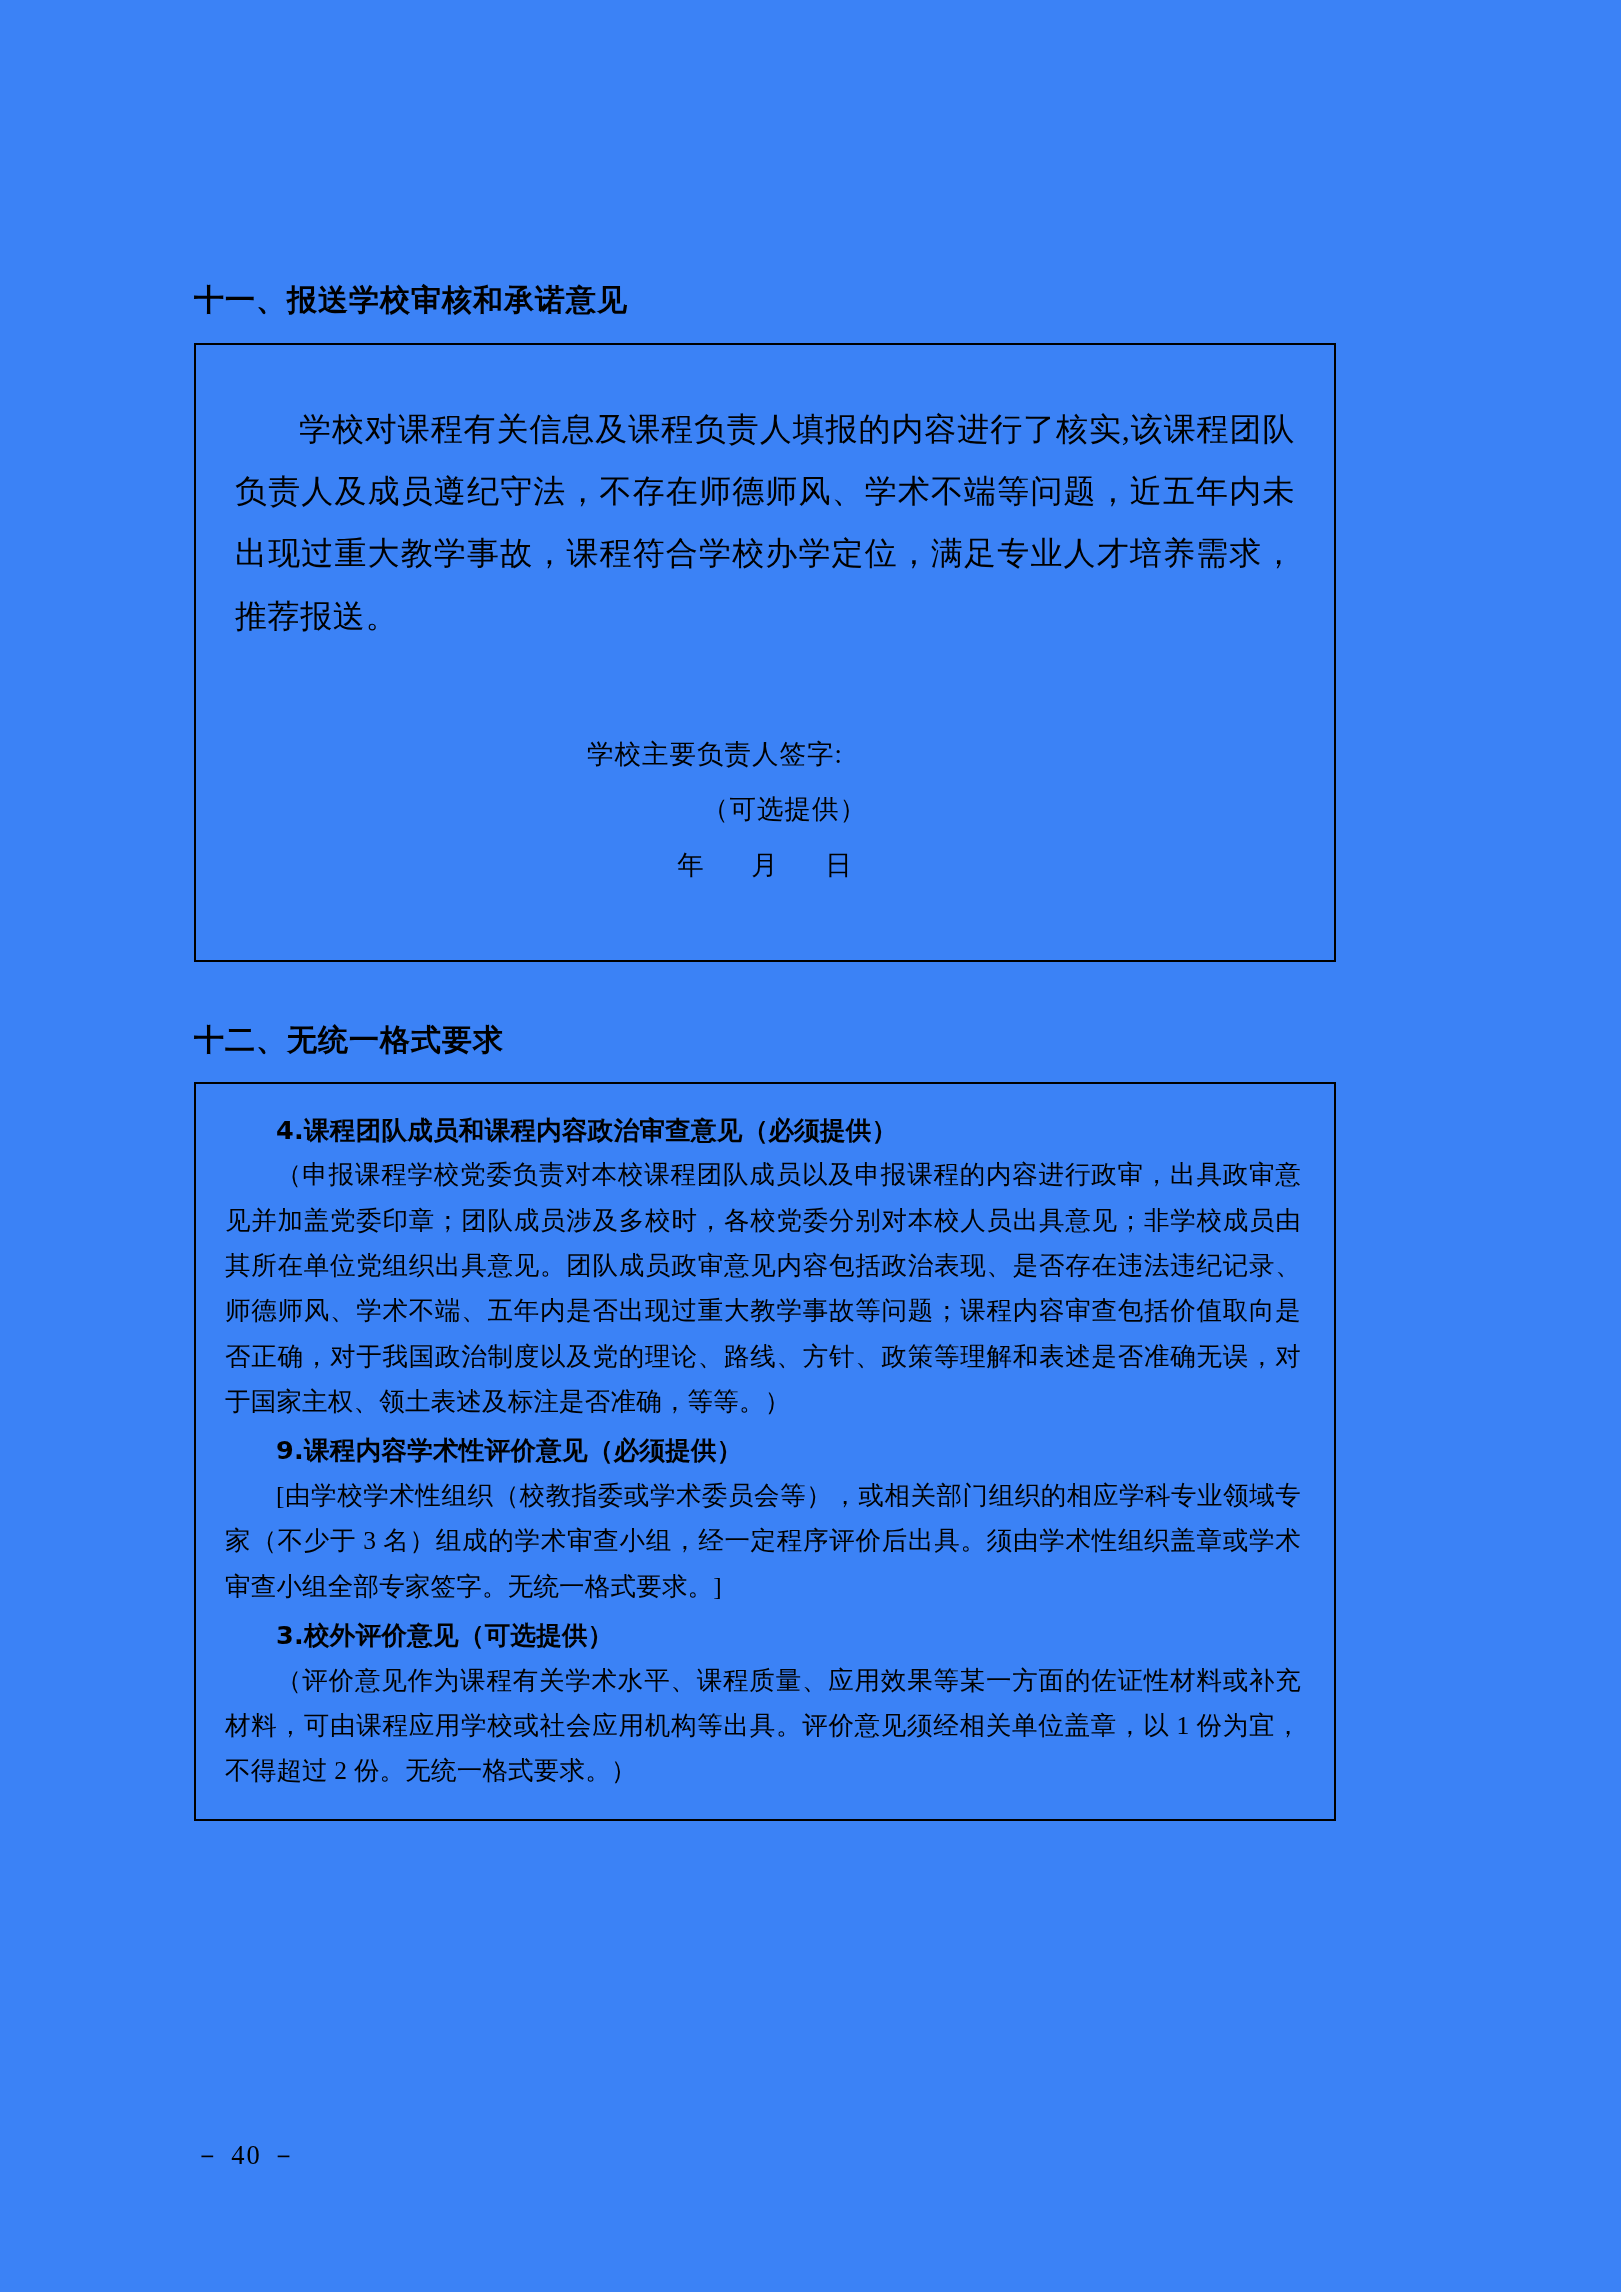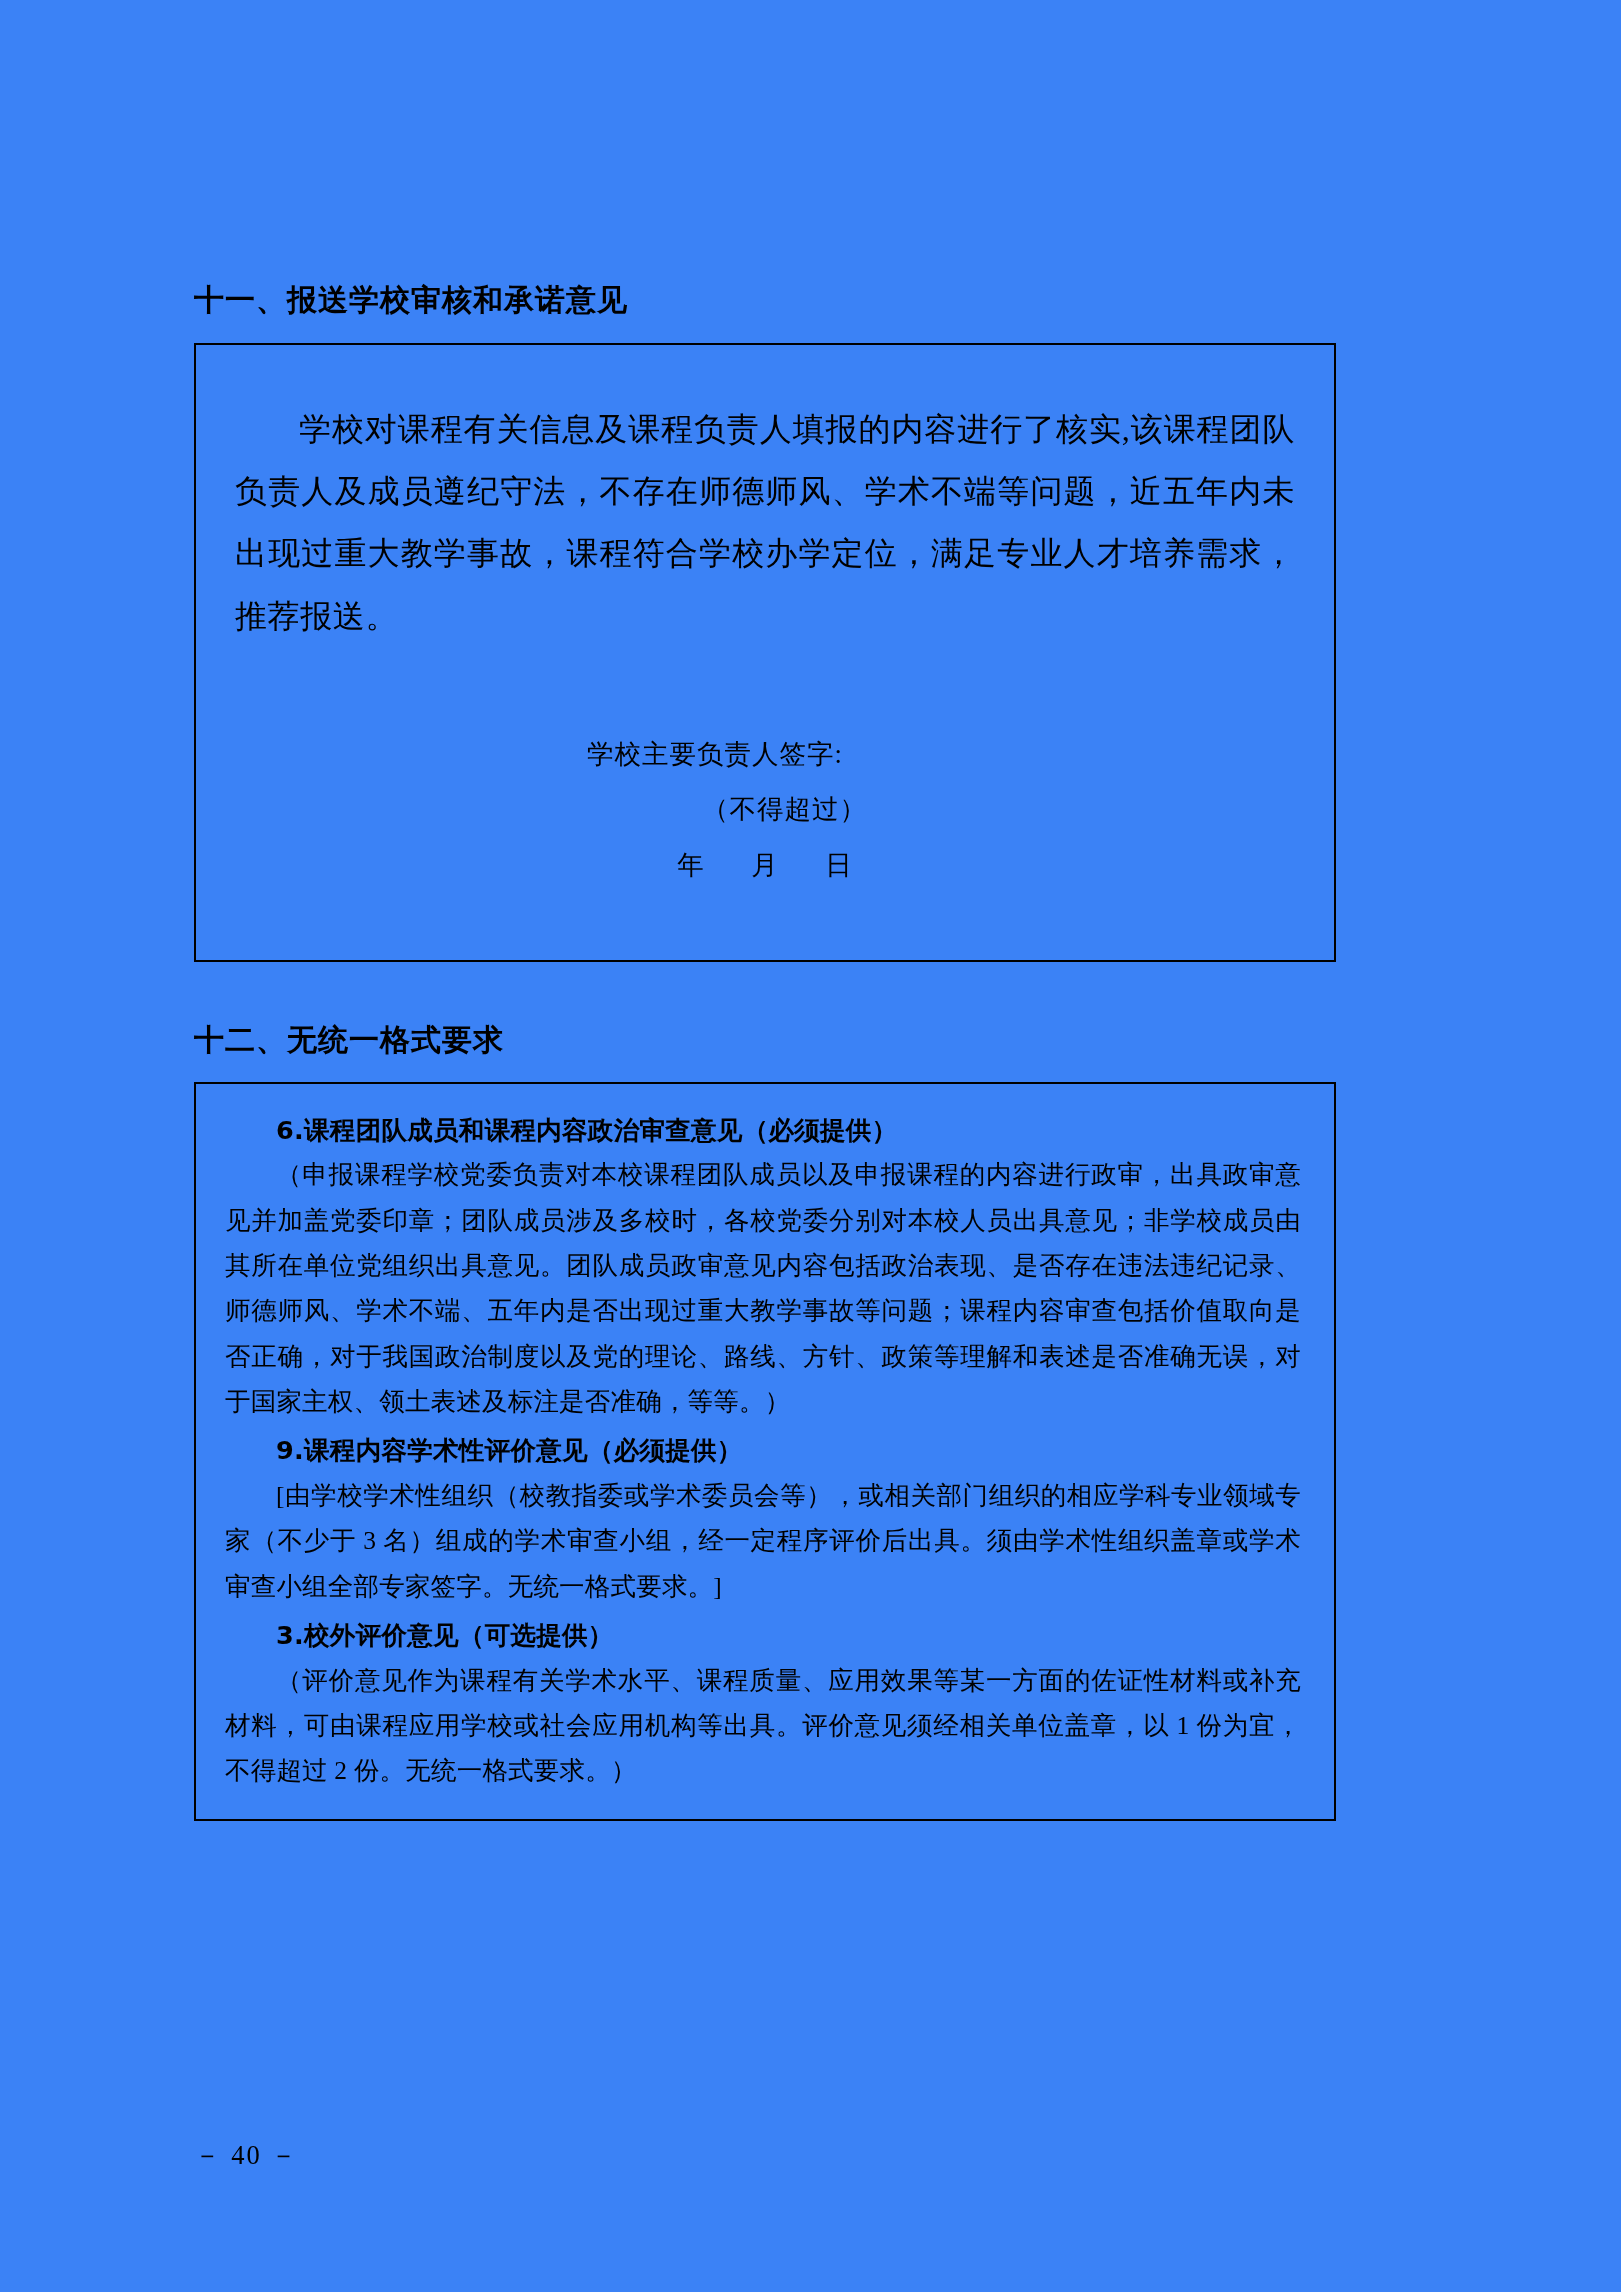--- a/index.html
+++ b/index.html
@@ -104,33 +104,33 @@
 
 <div class="page">
   <div class="content">
 
     <h2 class="section-title">十一、报送学校审核和承诺意见</h2>
 
     <div class="box1">
       <p class="body">学校对课程有关信息及课程负责人填报的内容进行了核实,该课程团队负责人及成员遵纪守法，不存在师德师风、学术不端等问题，近五年内未出现过重大教学事故，课程符合学校办学定位，满足专业人才培养需求，推荐报送。</p>
       <div class="sign-block">
         <div class="line1">学校主要负责人签字:</div>
-        <div class="line2">（不得超过）</div>
+        <div class="line2">（可选提供）</div>
         <div class="line3">
           <span>年</span><span>月</span><span>日</span>
         </div>
       </div>
     </div>
 
     <div class="gap"></div>
 
     <h2 class="section-title">十二、无统一格式要求</h2>
 
     <div class="box2">
-      <p class="item-title">6.课程团队成员和课程内容政治审查意见（必须提供）</p>
+      <p class="item-title">4.课程团队成员和课程内容政治审查意见（必须提供）</p>
       <p class="item-body">（申报课程学校党委负责对本校课程团队成员以及申报课程的内容进行政审，出具政审意见并加盖党委印章；团队成员涉及多校时，各校党委分别对本校人员出具意见；非学校成员由其所在单位党组织出具意见。团队成员政审意见内容包括政治表现、是否存在违法违纪记录、师德师风、学术不端、五年内是否出现过重大教学事故等问题；课程内容审查包括价值取向是否正确，对于我国政治制度以及党的理论、路线、方针、政策等理解和表述是否准确无误，对于国家主权、领土表述及标注是否准确，等等。）</p>
 
       <p class="item-title">9.课程内容学术性评价意见（必须提供）</p>
       <p class="item-body">[由学校学术性组织（校教指委或学术委员会等），或相关部门组织的相应学科专业领域专家（不少于 3 名）组成的学术审查小组，经一定程序评价后出具。须由学术性组织盖章或学术审查小组全部专家签字。无统一格式要求。]</p>
 
       <p class="item-title">3.校外评价意见（可选提供）</p>
       <p class="item-body">（评价意见作为课程有关学术水平、课程质量、应用效果等某一方面的佐证性材料或补充材料，可由课程应用学校或社会应用机构等出具。评价意见须经相关单位盖章，以 1 份为宜，不得超过 2 份。无统一格式要求。）</p>
     </div>
 
   </div>

